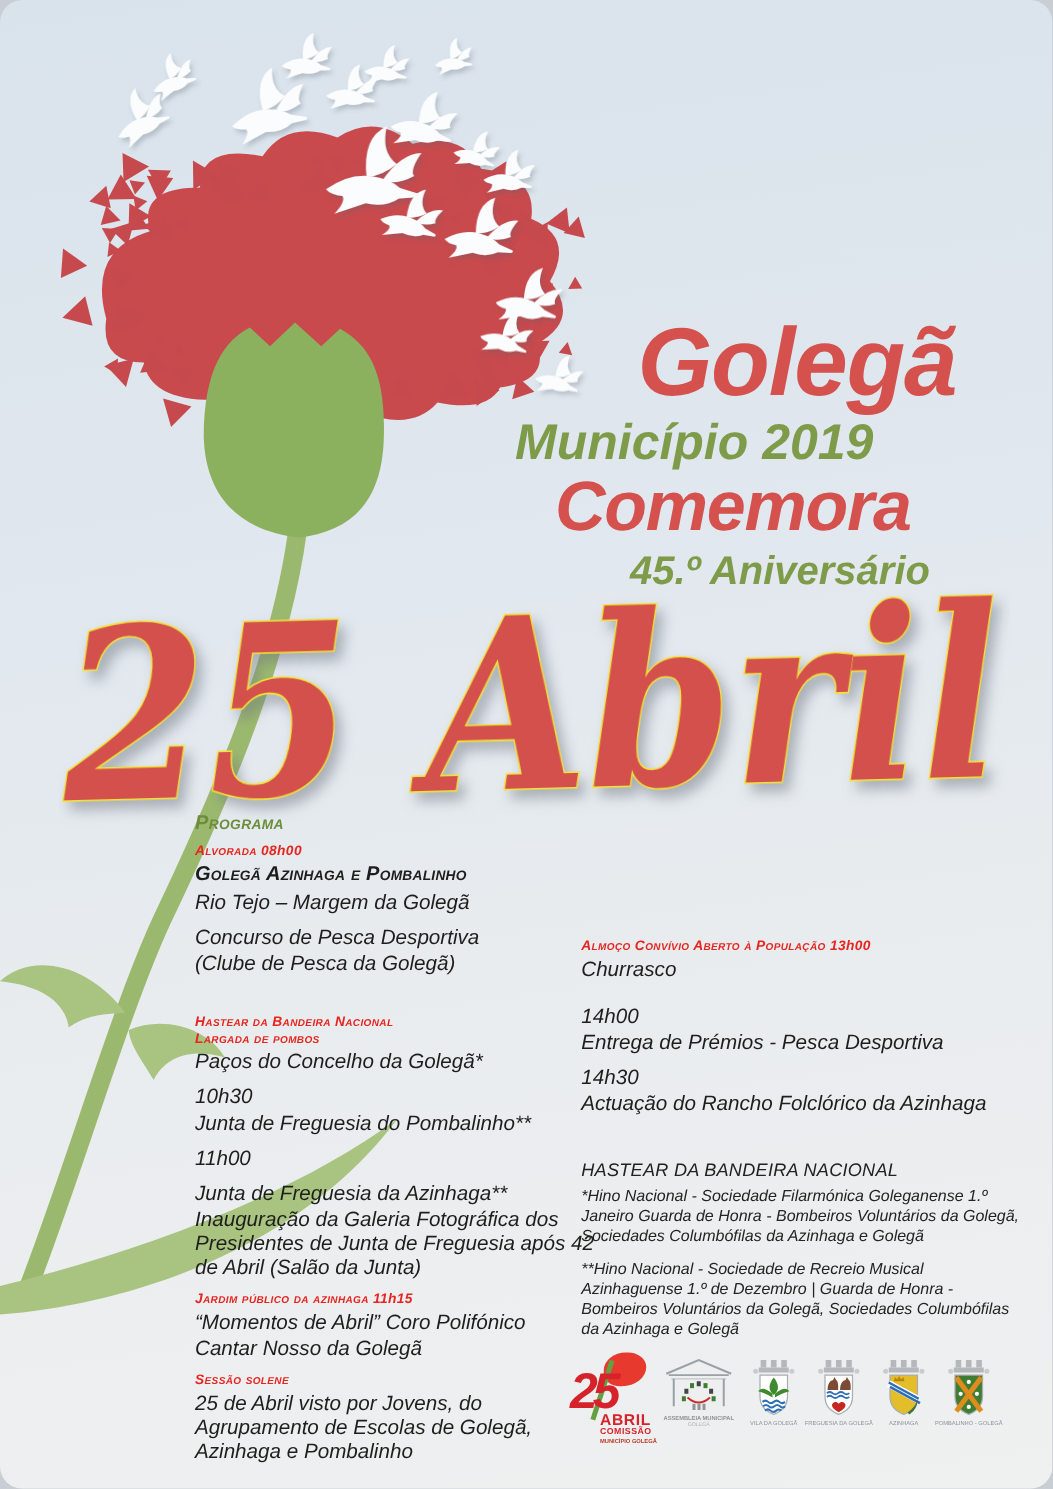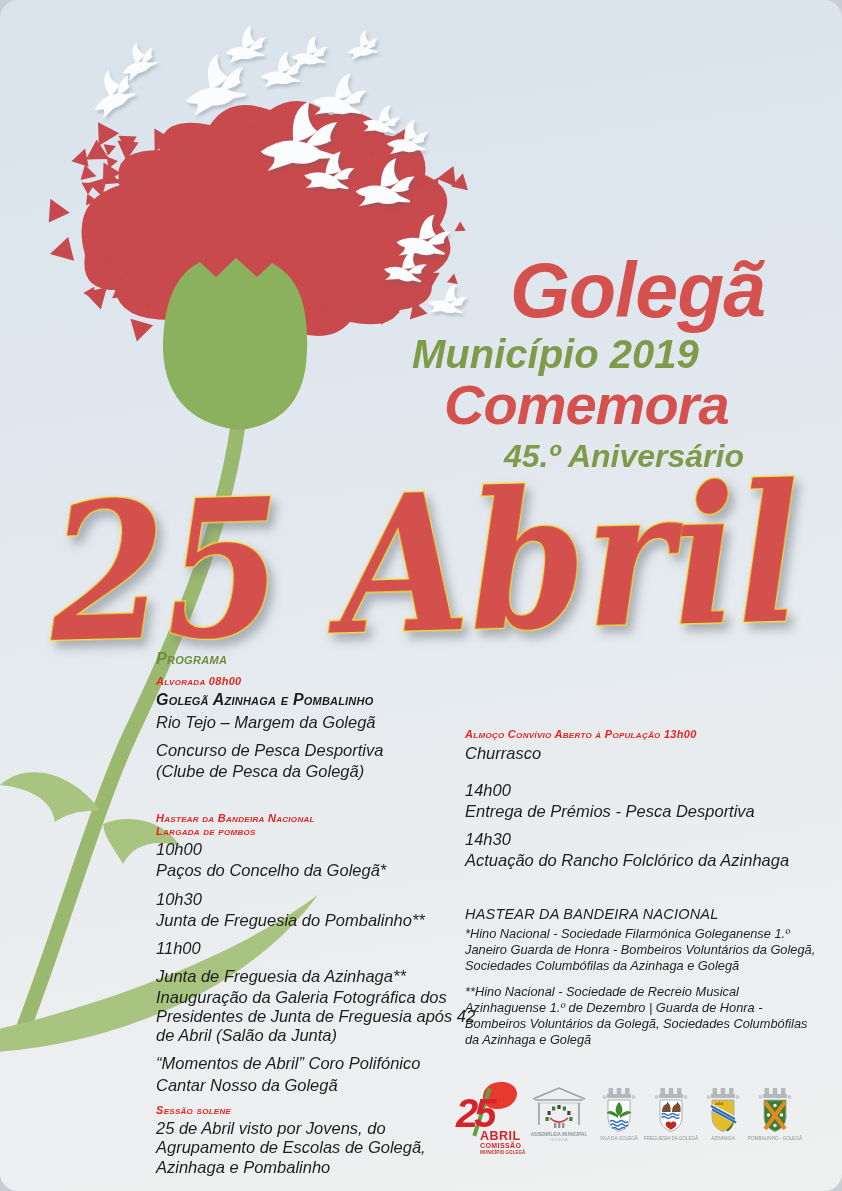--- a/index.html
+++ b/index.html
@@ -21,21 +21,21 @@
     font-weight:600;color:#7e9b4a;z-index:2;}
   
   .script-wrap{position:absolute;left:45px;top:452px;z-index:3;transform:rotate(-1.5deg);}
   .script-wrap text{
     font-family:"DejaVu Serif","Liberation Serif",serif;
     font-style:italic;font-weight:bold;
     fill:#d4504c;stroke:#f2e13a;stroke-width:2.5;paint-order:stroke;
   }
   
   .left-col{position:absolute;left:156px;top:650px;width:330px;z-index:4;}
-  .right-col{position:absolute;left:465px;top:728px;width:362px;z-index:4;}
+  .right-col{position:absolute;left:465px;top:751px;width:362px;z-index:4;}
   .h-green{color:#6d8c3c;font-weight:700;font-style:italic;font-variant:small-caps;
     font-size:16px;letter-spacing:.3px;margin-bottom:7px;}
   .h-red{color:#e6251f;font-weight:700;font-style:italic;font-variant:small-caps;
     font-size:11px;letter-spacing:.3px;line-height:1.15;margin-bottom:3px;}
   .h-red .time{font-variant:normal;}
   .h-black{color:#1d1d1b;font-weight:700;font-style:italic;font-variant:small-caps;
     font-size:16px;letter-spacing:.2px;margin-bottom:4px;}
   .body-t{font-style:italic;font-size:16.5px;color:#1e1e1c;line-height:1.16;margin-bottom:9px;}
   .body-t.tight{margin-bottom:2px;}
   .sect-gap{height:22px;}
@@ -216,28 +216,31 @@
     <div class="body-t">Rio Tejo – Margem da Golegã</div>
     <div class="body-t tight">Concurso de Pesca Desportiva</div>
     <div class="body-t">(Clube de Pesca da Golegã)</div>
 
     <div class="sect-gap"></div>
 
     <div class="h-red">
       <div>Hastear da Bandeira Nacional</div>
       <div>Largada de pombos</div>
     </div>
-    <div class="body-t tight">10h00</div>
     <div class="body-t">Paços do Concelho da Golegã*</div>
     <div class="body-t tight">10h30</div>
     <div class="body-t">Junta de Freguesia do Pombalinho**</div>
     <div class="body-t">11h00</div>
     <div class="body-t tight">Junta de Freguesia da Azinhaga**</div>
     <div class="body-t">Inauguração da Galeria Fotográfica dos Presidentes de Junta de Freguesia após 42 de Abril (Salão da Junta)</div>
 
+    <div class="h-red">
+      <span>Jardim público da azinhaga</span>
+      <span class="time">11h15</span>
+    </div>
     <div class="body-t tight">“Momentos de Abril” Coro Polifónico</div>
     <div class="body-t">Cantar Nosso da Golegã</div>
 
     <div class="h-red" style="margin-top:4px;">
       <span>Sessão solene</span>
     </div>
     <div class="body-t">25 de Abril visto por  Jovens, do Agrupamento de Escolas de Golegã, Azinhaga e Pombalinho</div>
 
   </div>
 

